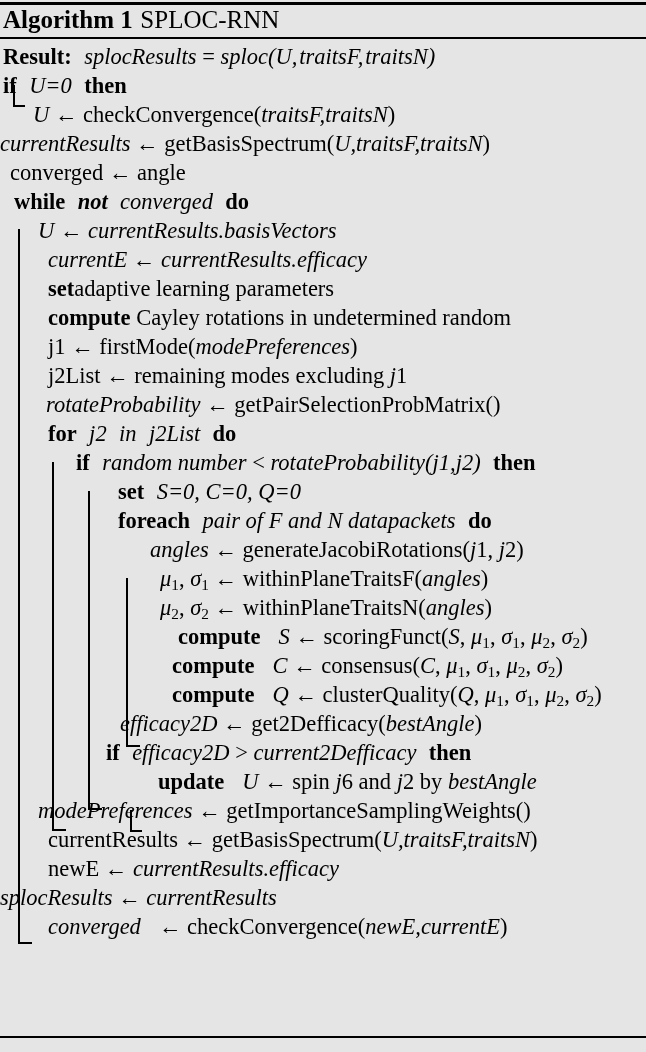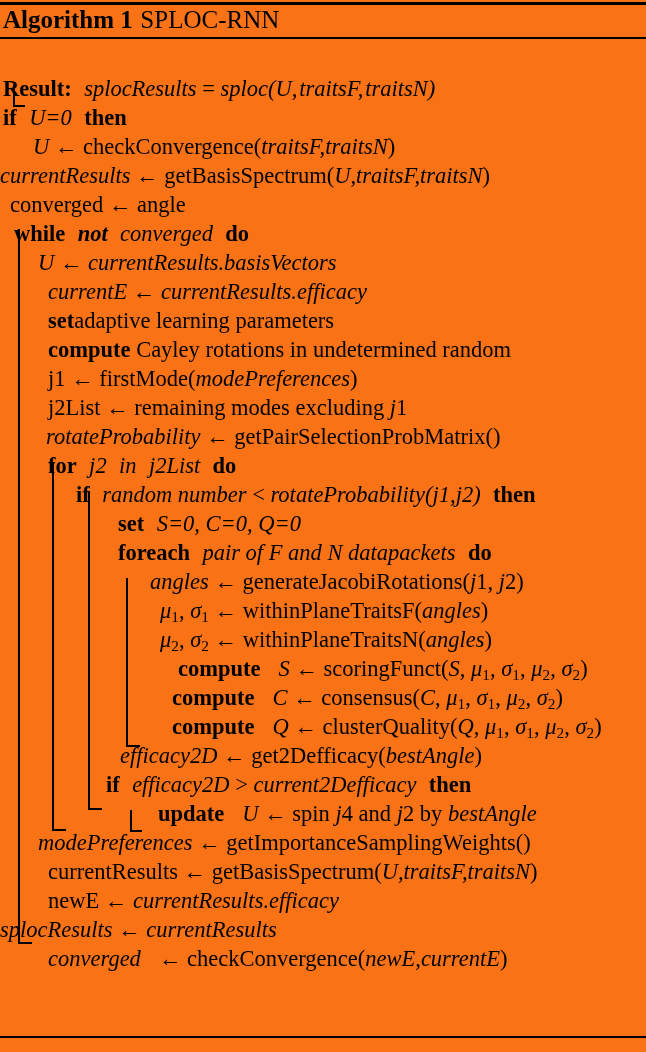--- a/index.html
+++ b/index.html
@@ -11,21 +11,21 @@
   body {
     font-family: "Liberation Serif", "DejaVu Serif", serif;
     color: #000000;
   }
 
   #algorithm-figure {
     position: relative;
     width: 646px;
     height: 1052px;
     box-sizing: border-box;
-    background: #f97316;
+    background: #e5e5e5;
     overflow: hidden;
   }
 
   
   .rule {
     position: absolute;
     left: 0;
     width: 646px;
     background: #000000;
   }
@@ -44,21 +44,20 @@
   }
   .title-line .kw { font-weight: bold; }
   .title-line .name { font-weight: normal; }
 
   
   #algo-body {
     position: absolute;
     top: 42px;
     left: 0;
     width: 526px;
-    margin-top: 32px;
   }
   .algo-line {
     position: relative;
     height: 29px;
     line-height: 29px;
     font-size: 22.5px;
     white-space: nowrap;
   }
   .algo-line .txt {
     position: absolute;
@@ -252,21 +251,21 @@
     </div>
 
     <div class="algo-line">
       <span class="txt" style="left:106px">
         <span class="kw">if</span><span class="spw"></span><span class="it">efficacy2D</span> <span class="rm">&gt;</span> <span class="it">current2Defficacy</span><span class="spw"></span><span class="kw">then</span>
       </span>
     </div>
 
     <div class="algo-line">
       <span class="txt" style="left:158px">
-        <span class="kw">update</span><span class="spw"></span> <span class="mi">U</span> <span class="arr">←</span> <span class="rm">spin</span> <span class="mi">j</span><span class="rm">4 and</span> <span class="mi">j</span><span class="rm">2 by</span> <span class="it">bestAngle</span>
+        <span class="kw">update</span><span class="spw"></span> <span class="mi">U</span> <span class="arr">←</span> <span class="rm">spin</span> <span class="mi">j</span><span class="rm">6 and</span> <span class="mi">j</span><span class="rm">2 by</span> <span class="it">bestAngle</span>
       </span>
     </div>
 
     <div class="algo-line">
       <span class="txt" style="left:38px">
         <span class="it">modePreferences</span> <span class="arr">←</span> <span class="rm">getImportanceSamplingWeights()</span>
       </span>
     </div>
 
     <div class="algo-line">

